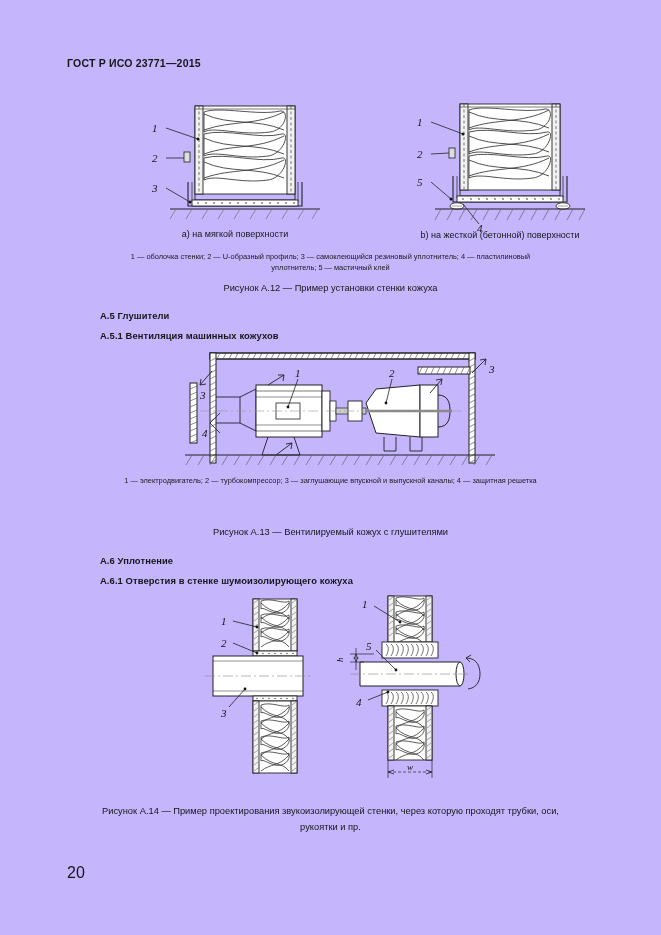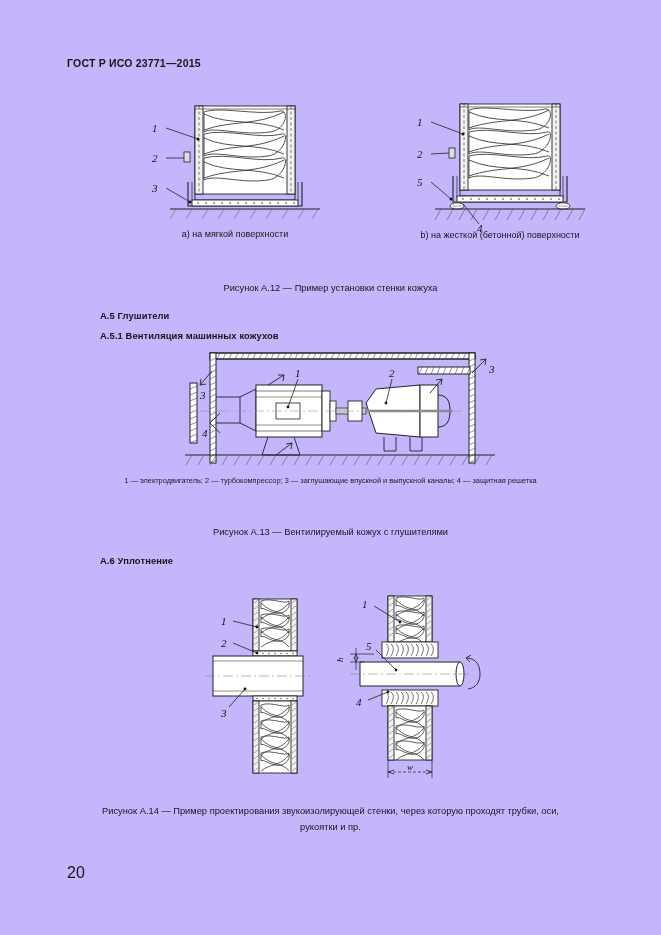--- a/index.html
+++ b/index.html
@@ -261,20 +261,24 @@
       <text class="num" x="12" y="30">1</text>
       <text class="num" x="12" y="62">2</text>
       <text class="num" x="12" y="90">5</text>
       <text class="num" x="72" y="136">4</text>
     </svg>
   </div>
 
   <div class="subfig-label" style="left:140px; top:229px; width:190px;">a) на мягкой поверхности</div>
   <div class="subfig-label" style="left:380px; top:230px; width:240px;">b) на жесткой (бетонной) поверхности</div>
 
+  <div class="legend" style="top:252px;">
+    <span>1 — оболочка стенки; 2 — U-образный профиль; 3 — самоклеющийся резиновый уплотнитель; 4 — пластилиновый</span><br>
+    <span>уплотнитель; 5 — мастичный клей</span>
+  </div>
 
   <div class="fig-caption" style="top:283px;">Рисунок А.12 — Пример установки стенки кожуха</div>
 
   <div class="heading" style="left:100px; top:310px;">А.5 Глушители</div>
   <div class="heading" style="left:100px; top:330px;">А.5.1 Вентиляция машинных кожухов</div>
 
   <div class="figbox" style="left:180px; top:345px; width:320px; height:125px;">
     <svg width="320" height="125" viewBox="0 0 320 125">
       <g stroke="#222" fill="none" stroke-width="1">
 
@@ -484,20 +488,21 @@
       <text class="num" x="22" y="92">4</text>
     </svg>
   </div>
 
   <div class="legend" style="top:476px;">1 — электродвигатель; 2 — турбокомпрессор; 3 — заглушающие впускной и выпускной каналы; 4 — защитная решетка</div>
 
 
   <div class="fig-caption" style="top:527px;">Рисунок А.13 — Вентилируемый кожух с глушителями</div>
 
   <div class="heading" style="left:100px; top:555px;">А.6 Уплотнение</div>
+  <div class="heading" style="left:100px; top:575px;">А.6.1 Отверстия в стенке шумоизолирующего кожуха</div>
 
   <div class="figbox" style="left:195px; top:595px; width:170px; height:190px;">
     <svg width="170" height="190" viewBox="0 0 170 190">
       <g stroke="#222" fill="none" stroke-width="0.9">
 
         <rect x="58" y="4" width="44" height="52" fill="#fff"></rect>
         <rect x="58" y="4" width="6" height="52" fill="#f2f2f2"></rect>
         <rect x="96" y="4" width="6" height="52" fill="#f2f2f2"></rect>
         <g stroke="#555" stroke-width="0.5">
           <line x1="59" y1="8" x2="63" y2="5"></line>

